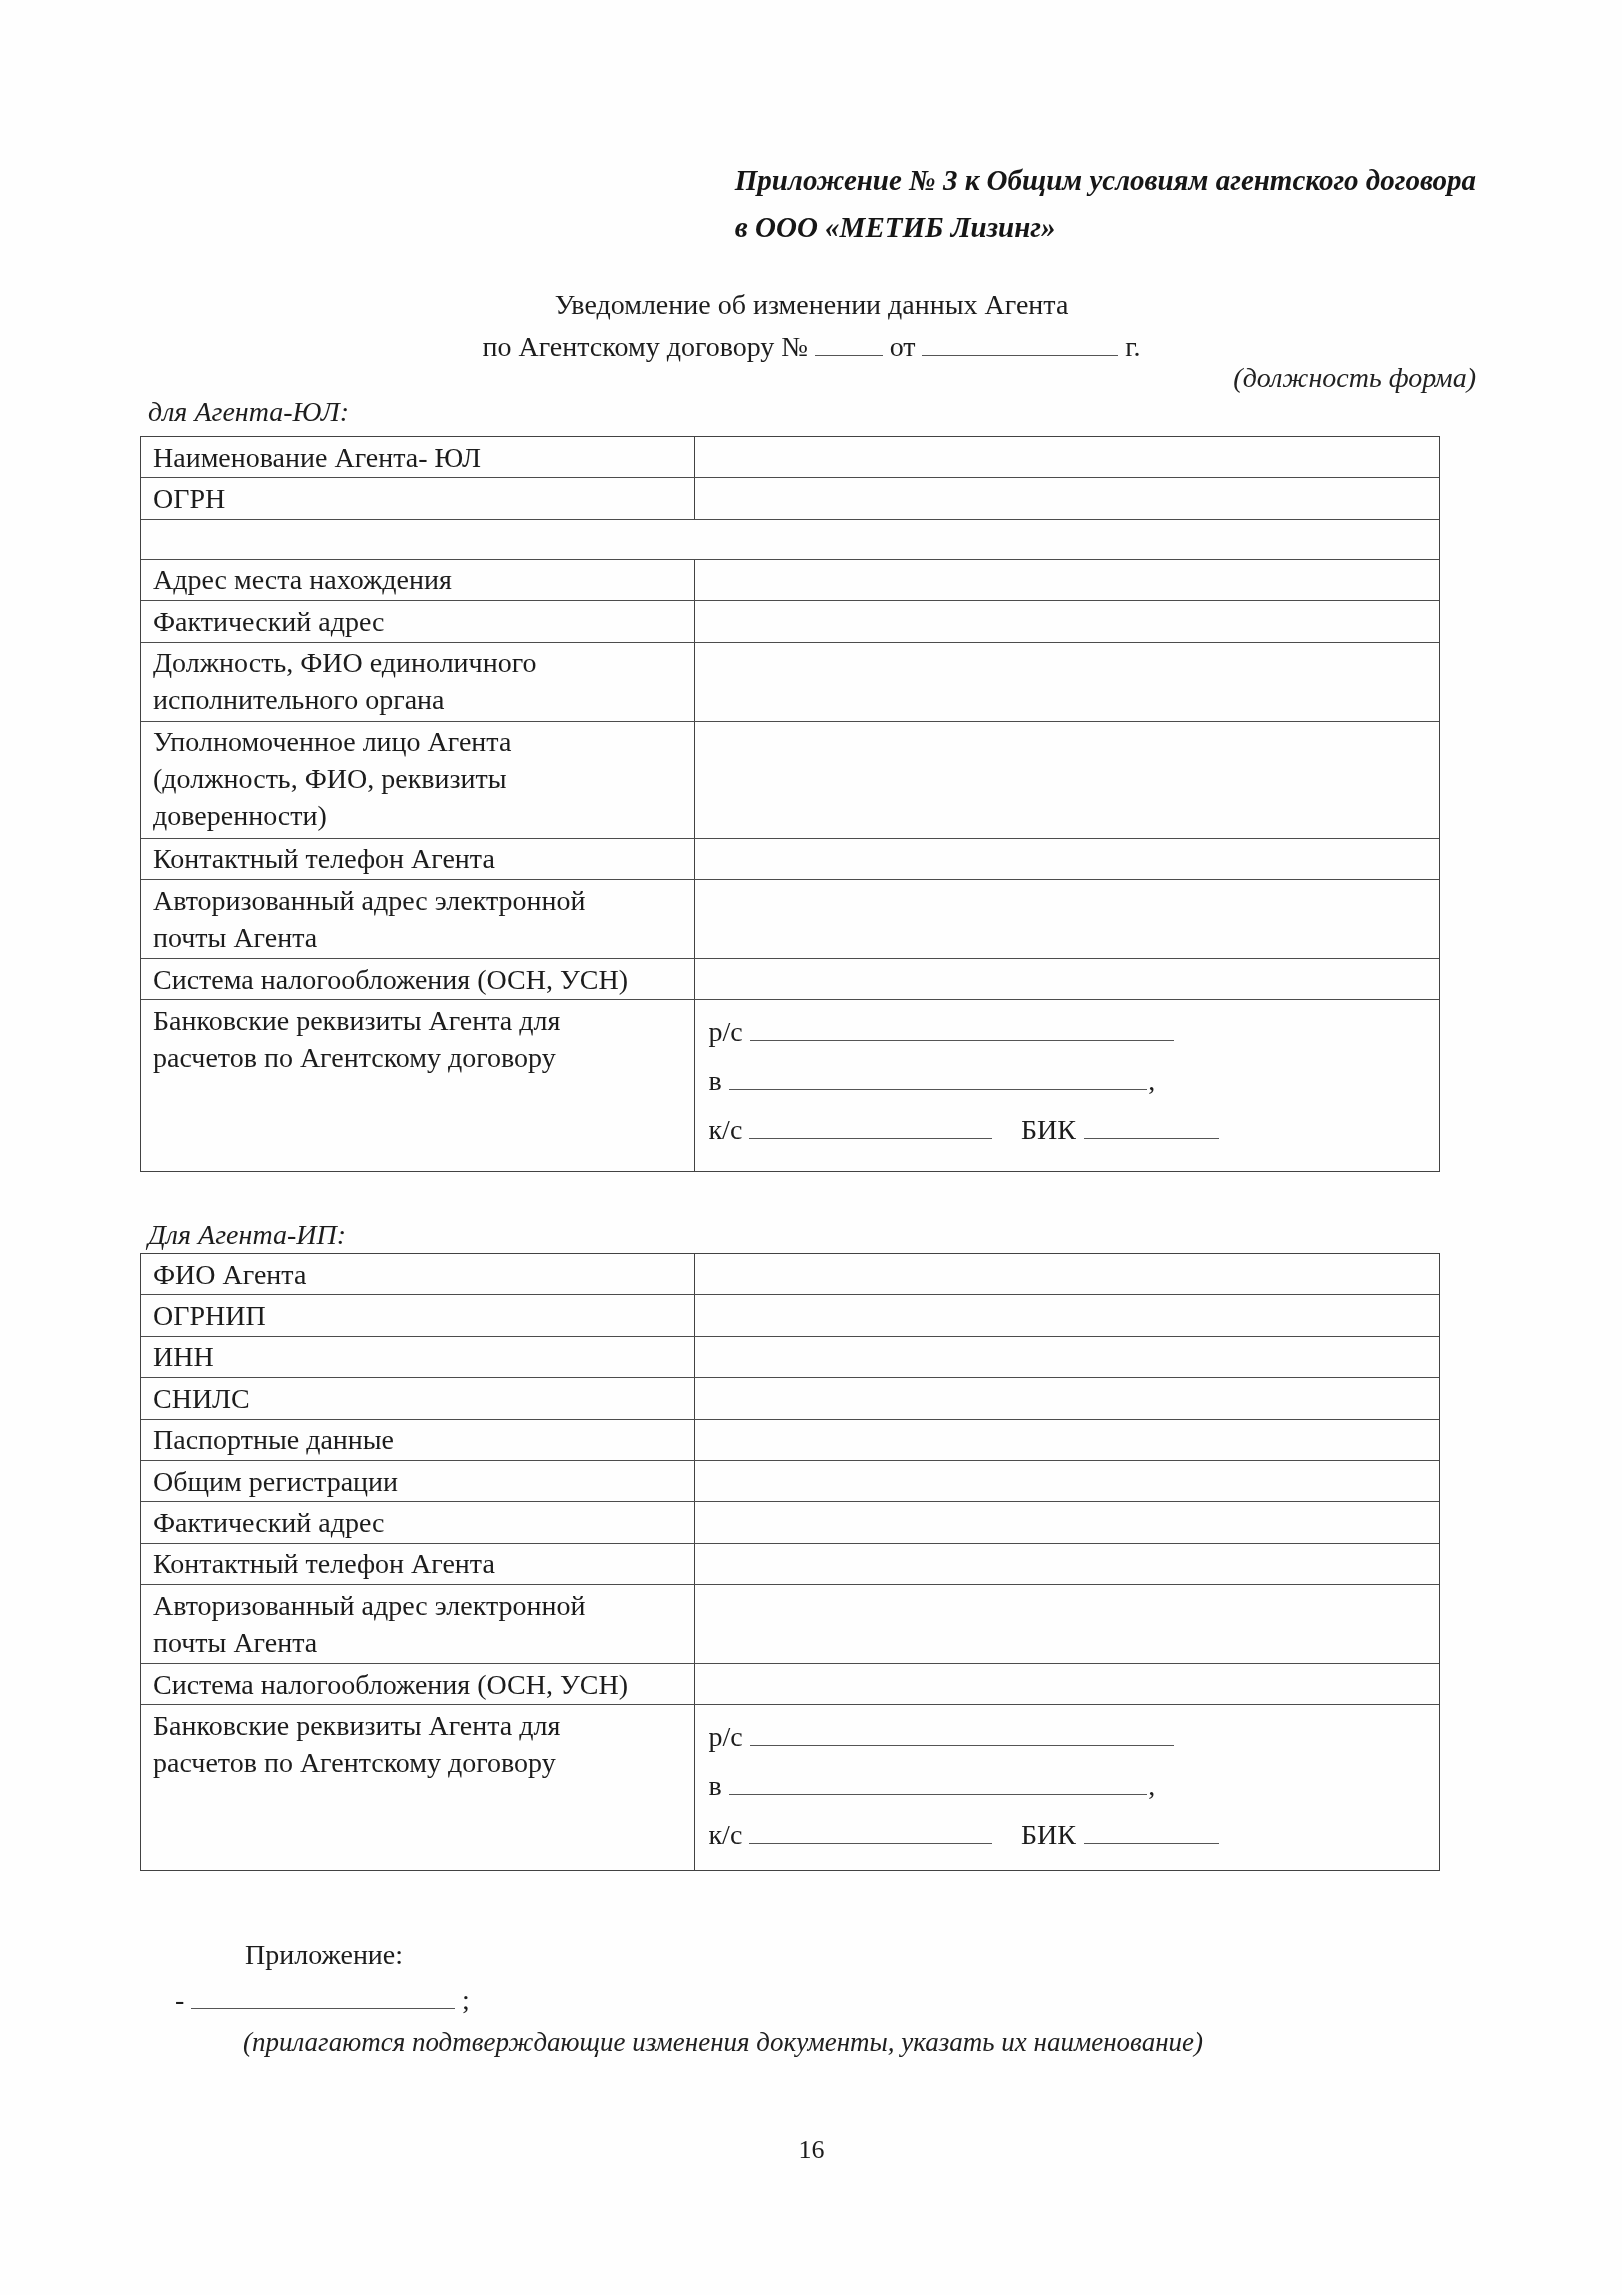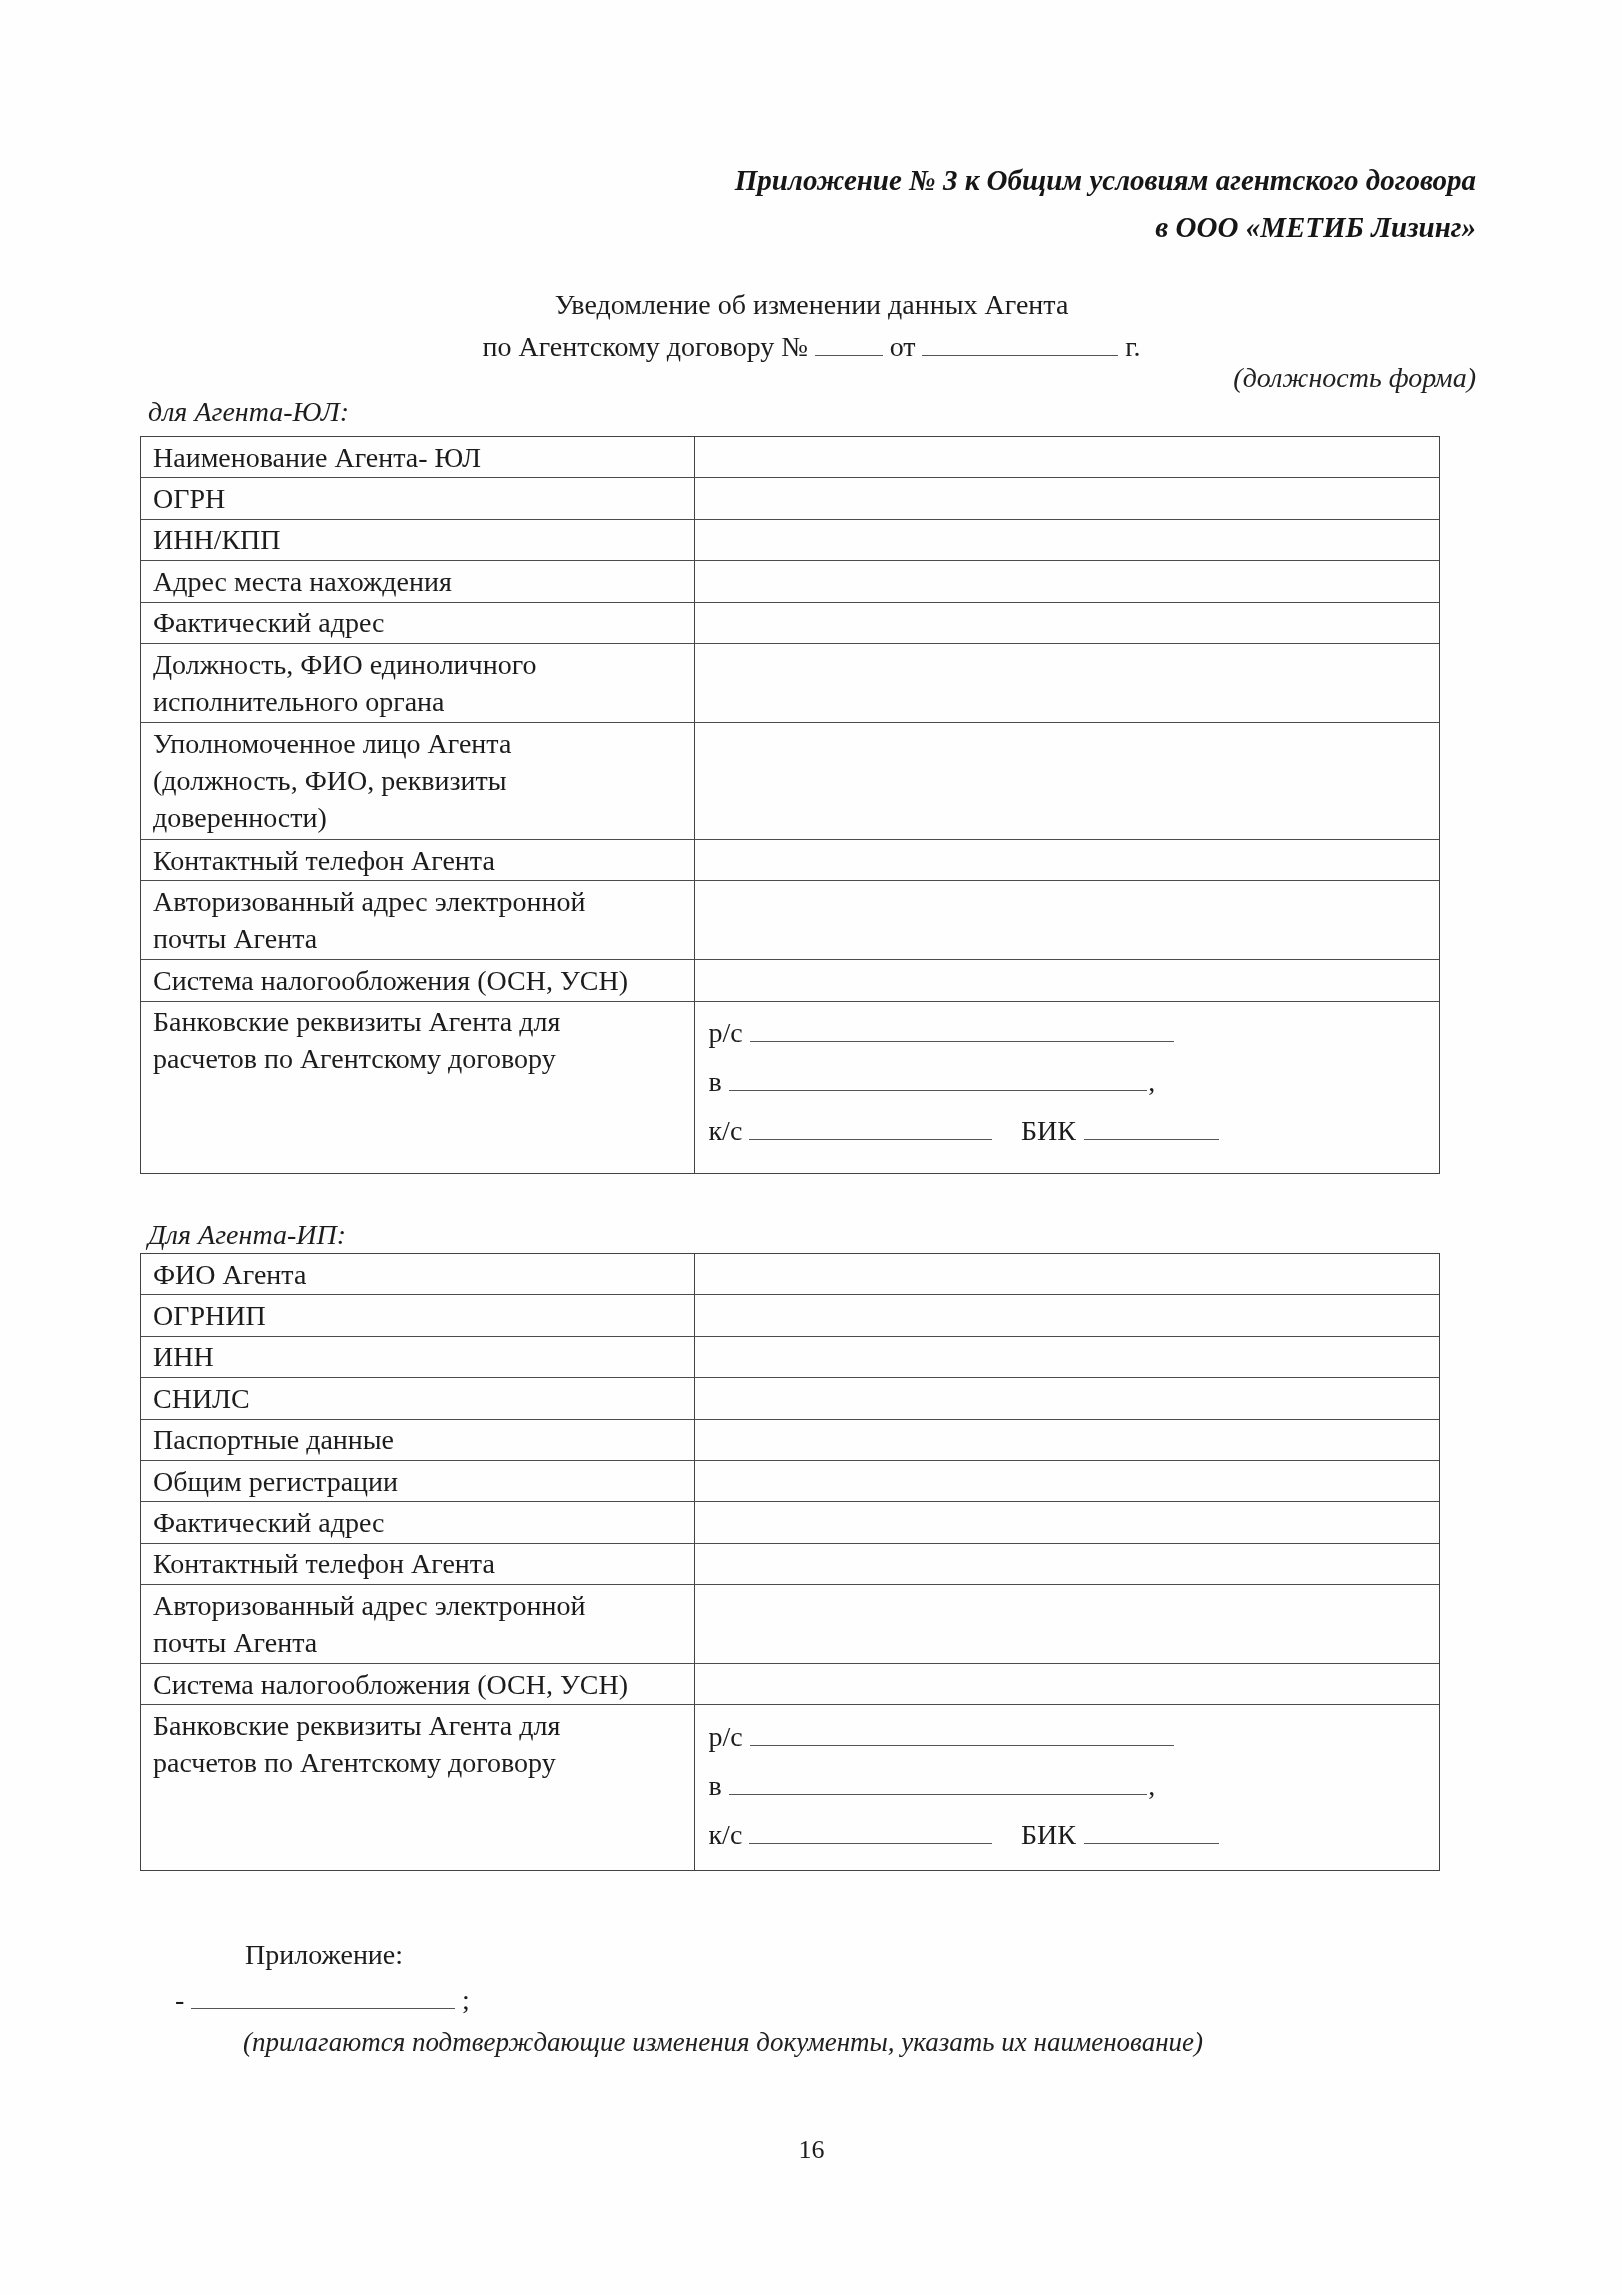--- a/index.html
+++ b/index.html
@@ -8,21 +8,21 @@
   .page {
     position: absolute; left: 0; top: 0; width: 1623px; height: 2295px;
     background: #fefefe; color: #1f1f1f;
     font-family: "Liberation Serif", "DejaVu Serif", serif;
     overflow: hidden;
   }
 
   
   .doc-header {
     position: absolute; top: 157px; right: 147px;
-    text-align: right; font-weight: bold; font-style: italic;
+    font-weight: bold; font-style: italic;
     font-size: 29px; line-height: 47px; color: #161616;
   }
 
   .doc-title {
     position: absolute; top: 283px; left: 0; width: 100%;
     text-align: center; font-size: 28px; line-height: 44px; color: #1d1d1d;
   }
   .doc-subtitle {
     position: absolute; top: 325px; left: 0; width: 100%;
     text-align: center; font-size: 28px; line-height: 44px; color: #1d1d1d;
@@ -126,21 +126,20 @@
   <div class="ftable table-yul">
     <div class="trow rh1">
       <div class="cell left">Наименование Агента- ЮЛ</div>
       <div class="cell right"></div>
     </div>
     <div class="trow rh1">
       <div class="cell left">ОГРН</div>
       <div class="cell right"></div>
     </div>
     <div class="trow rh1">
-      <div class="cell left">ИНН/КПП</div>
       <div class="cell right"></div>
     </div>
     <div class="trow rh1">
       <div class="cell left">Адрес места нахождения</div>
       <div class="cell right"></div>
     </div>
     <div class="trow rh1">
       <div class="cell left">Фактический адрес</div>
       <div class="cell right"></div>
     </div>

